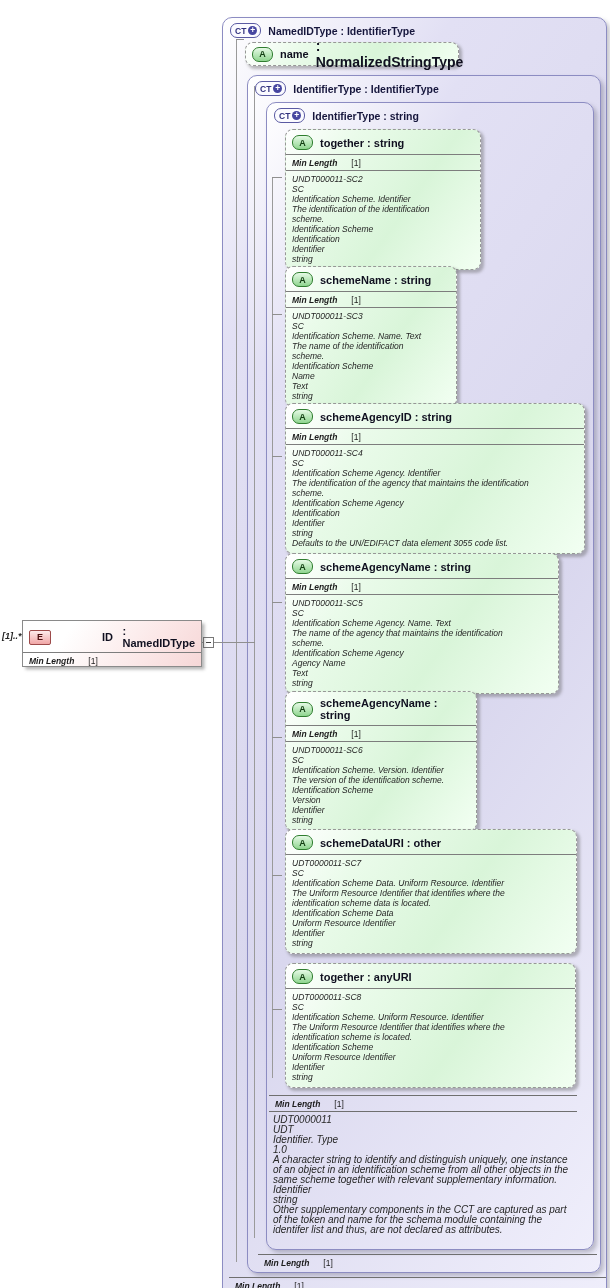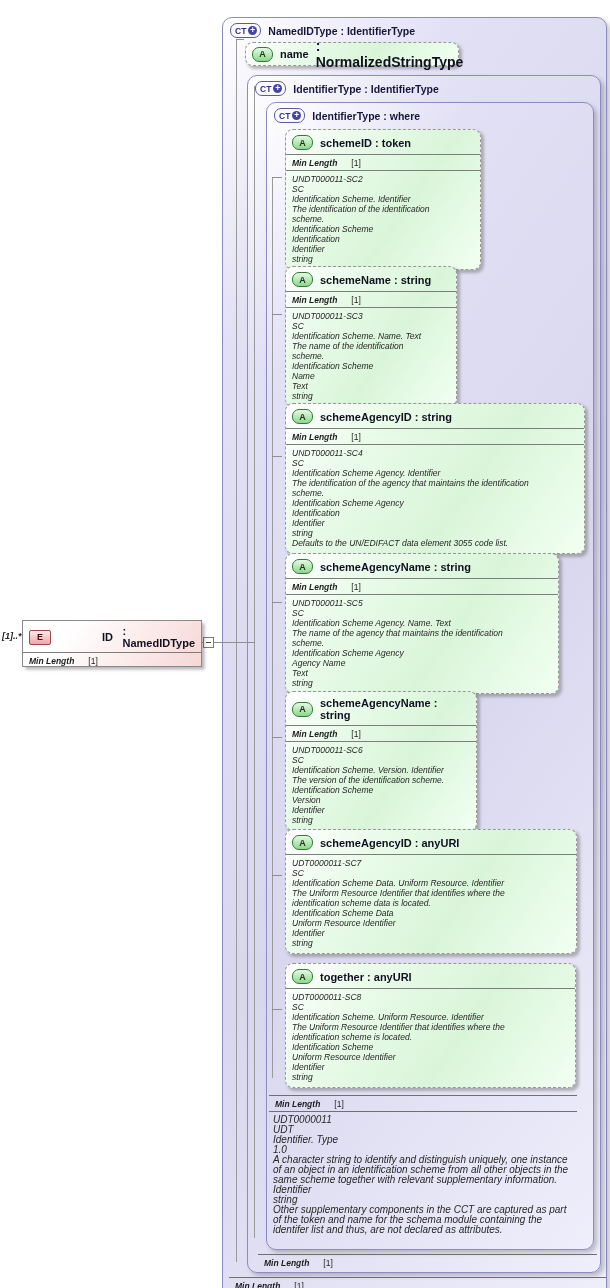--- a/index.html
+++ b/index.html
@@ -96,27 +96,27 @@
         </span>
         <span>IdentifierType : IdentifierType</span>
       </div>
 
       <div class="ct-box" style="left:18px;top:26px;width:326px;height:1146px;">
         <div class="ct-head">
           <span class="b-ct">
             <span>CT</span>
             <span class="plus">+</span>
           </span>
-          <span>IdentifierType : where</span>
+          <span>IdentifierType : string</span>
         </div>
 
         <div class="attr-box" style="left:18px;top:26px;width:194px;">
           <div class="attr-head">
             <span class="b-a">A</span>
-            <span>schemeID : token</span>
+            <span>together : string</span>
           </div>
           <div class="facet-row">
             <span class="facet-label">Min Length</span>
             <span class="facet-value">[1]</span>
           </div>
           <div class="notes">UNDT000011-SC2
 SC
 Identification Scheme. Identifier
 The identification of the identification scheme.
 Identification Scheme
@@ -198,21 +198,21 @@
 The version of the identification scheme.
 Identification Scheme
 Version
 Identifier
 string</div>
         </div>
 
         <div class="attr-box" style="left:18px;top:726px;width:290px;">
           <div class="attr-head">
             <span class="b-a">A</span>
-            <span>schemeAgencyID : anyURI</span>
+            <span>schemeDataURI : other</span>
           </div>
           <div class="notes">UDT0000011-SC7
 SC
 Identification Scheme Data. Uniform Resource. Identifier
 The Uniform Resource Identifier that identifies where the identification scheme data is located.
 Identification Scheme Data
 Uniform Resource Identifier
 Identifier
 string</div>
         </div>

